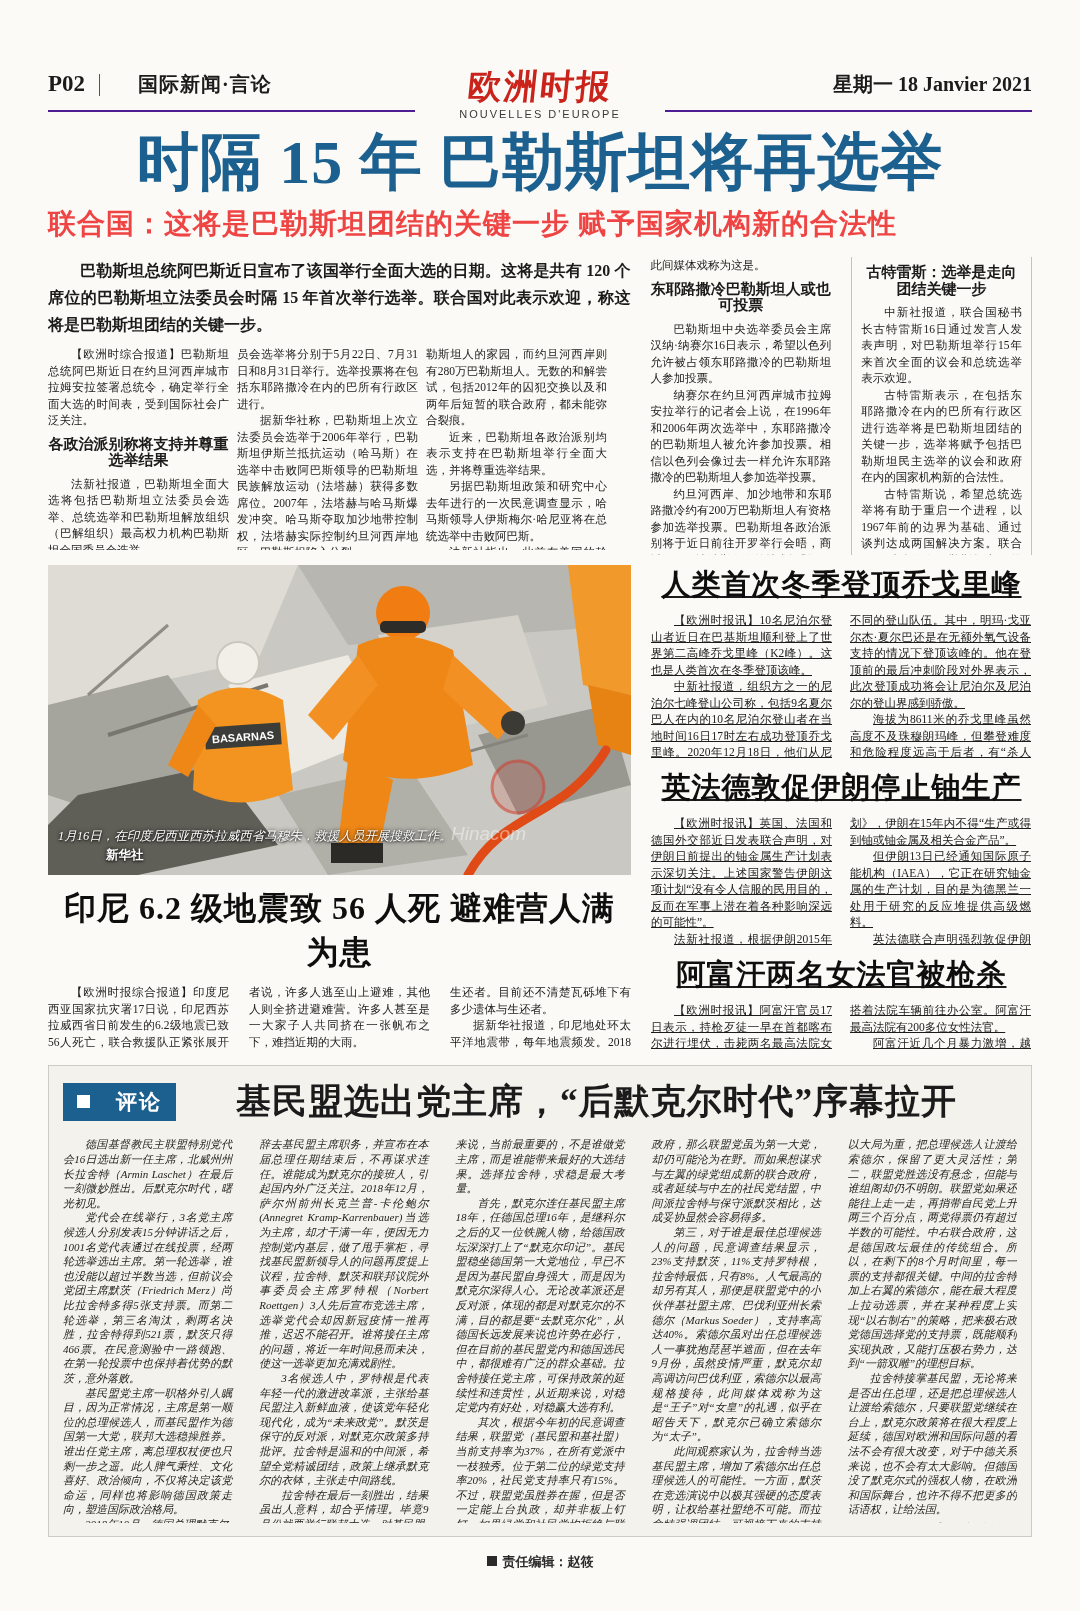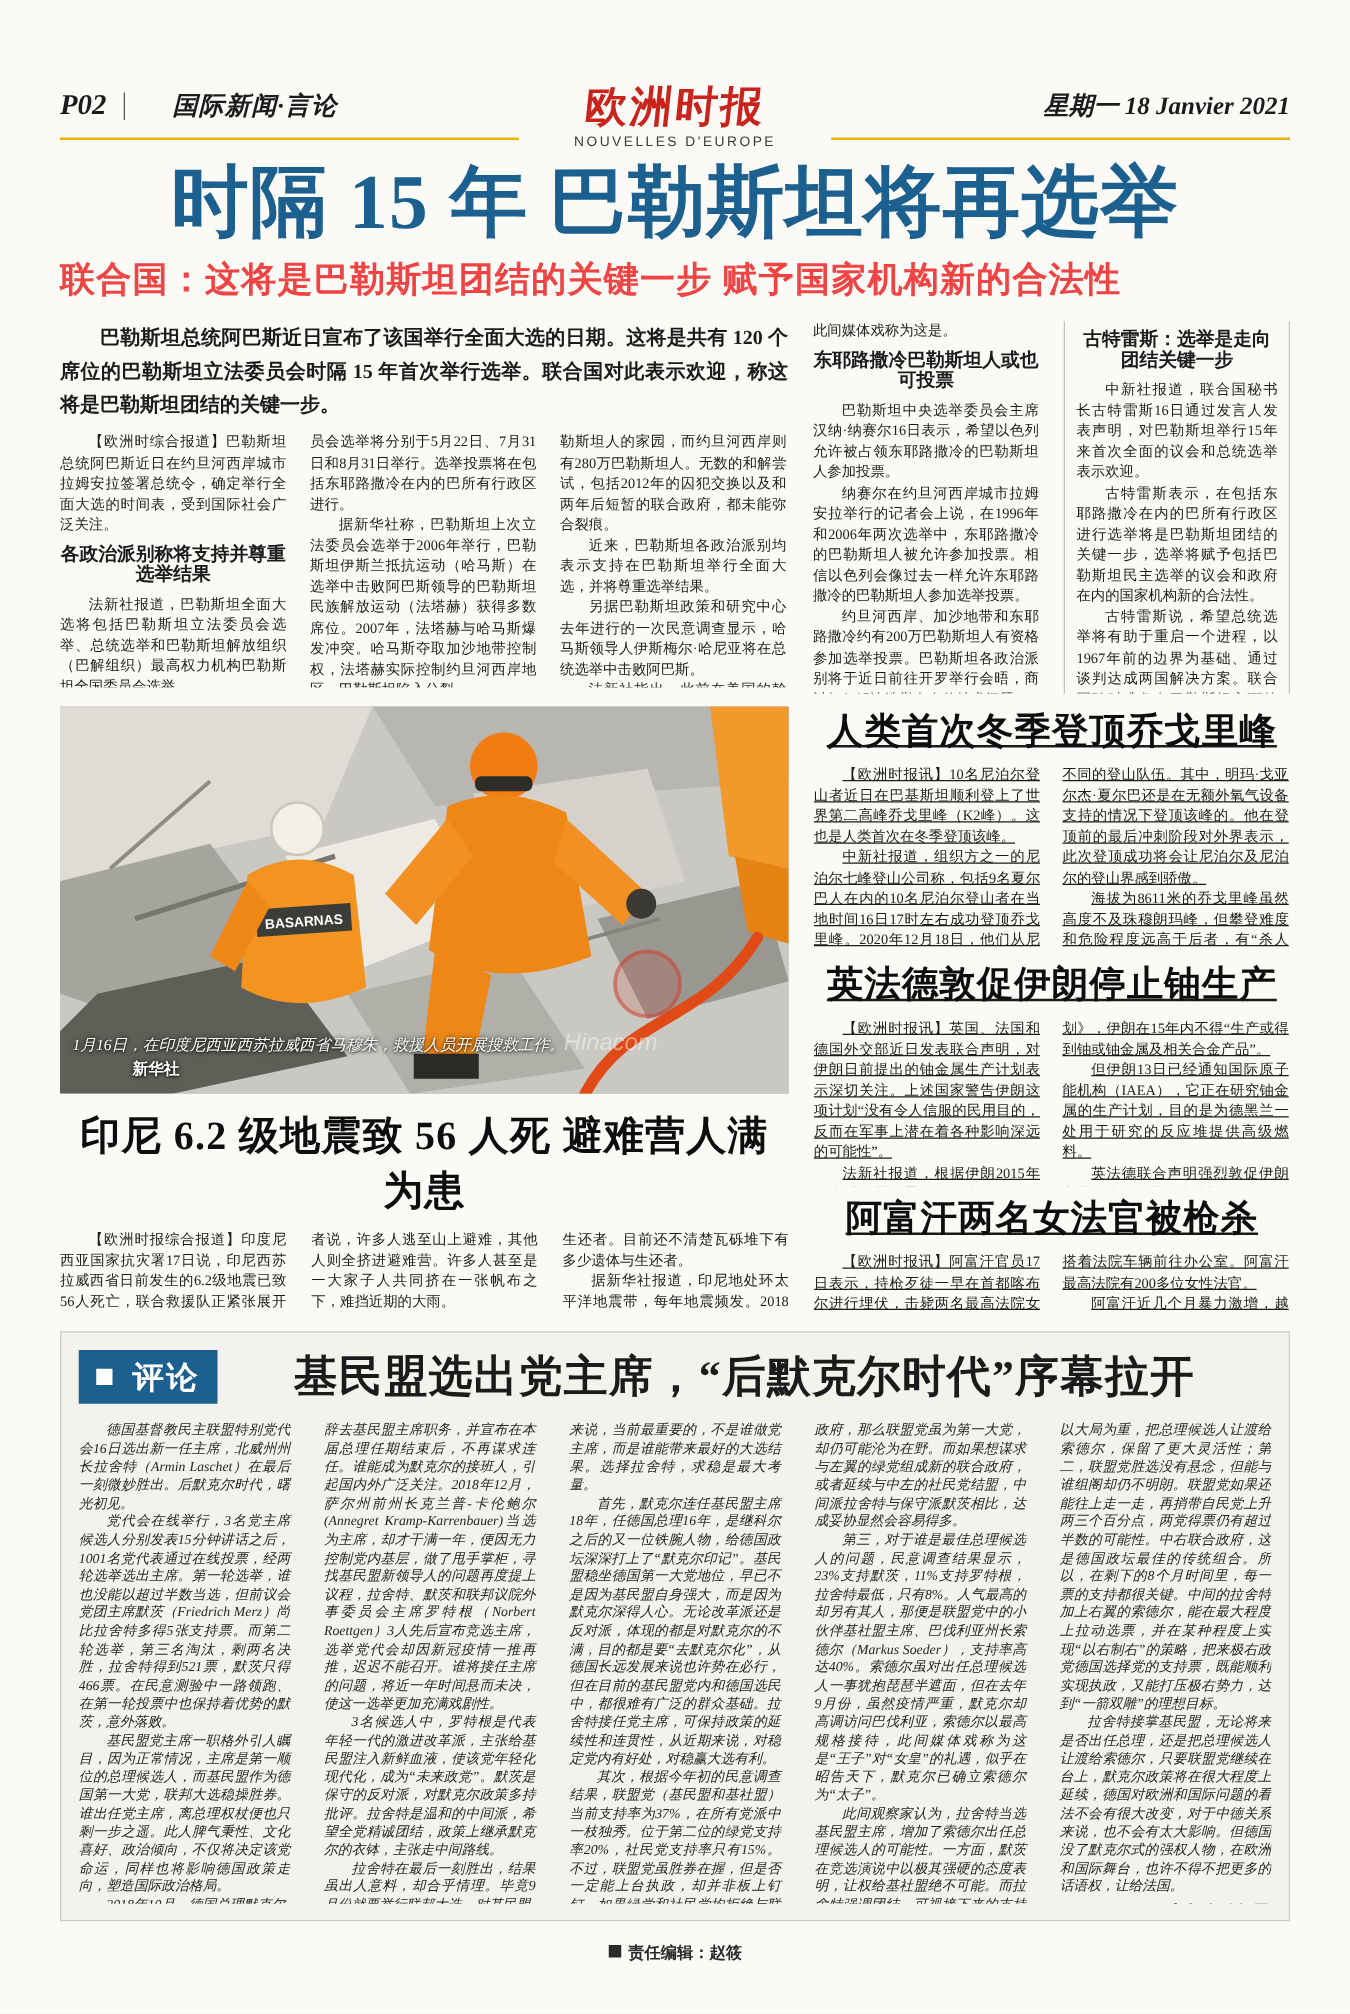--- a/index.html
+++ b/index.html
@@ -3,21 +3,21 @@
 <meta charset="utf-8">
 <style>
   html,body{margin:0;padding:0;background:#e8e7e3;}
   .page{width:1080px;height:1611px;background:#fbfaf6;position:relative;
         font-family:"Liberation Serif","DejaVu Serif",serif;color:#1b1b1b;
         box-sizing:border-box;overflow:hidden;}
   .inner{margin:0 48px;}
 
   
   .header{display:flex;align-items:flex-end;margin:70px 48px 0;}
-  .h-left,.h-right{border-bottom:2px solid #eab308;padding-bottom:12px;flex:1;font-style:italic;}
+  .h-left,.h-right{border-bottom:2px solid #4c1d95;padding-bottom:12px;flex:1;}
   .h-left{display:flex;align-items:baseline;gap:14px;}
   .pnum{font-size:23px;font-weight:bold;}
   .vbar{width:1px;height:22px;background:#555;align-self:center;}
   .section{font-size:20px;font-weight:bold;letter-spacing:1px;margin-left:24px;}
   .masthead{width:250px;text-align:center;margin-bottom:-8px;}
   .logo{font-size:34px;font-weight:bold;color:#c9231b;transform:skewX(-6deg);
         letter-spacing:2px;line-height:1;}
   .logo-sub{font-size:11px;letter-spacing:2px;color:#3a3a38;margin-top:4px;
         font-family:"Liberation Sans",sans-serif;}
   .h-right{text-align:right;font-size:20px;font-weight:bold;}
@@ -30,21 +30,21 @@
 
   
   p{margin:0;text-indent:2em;text-align:justify;}
   .bodytext{font-size:11.5px;line-height:16.5px;}
   .noindent{text-indent:0;}
   .colsub{font-weight:bold;text-align:center;text-indent:0;margin:7px 0;font-size:15px;}
 
   .lead-section{display:flex;gap:20px;margin-top:14px;height:298px;overflow:hidden;}
   .lead-left{width:583px;}
   .lede{font-size:16px;line-height:27px;font-weight:bold;margin-bottom:8px;}
-  .lead-cols{display:flex;gap:19px;height:204px;overflow:hidden;}
+  .lead-cols{display:flex;gap:8px;height:204px;overflow:hidden;}
   .lcol{width:181px;}
   .col4{width:181px;height:298px;overflow:hidden;}
   .col5{width:181px;box-sizing:border-box;border-left:1px solid #c3c3bd;
         border-right:1px solid #c3c3bd;padding:0 9px;height:298px;overflow:hidden;}
 
   
   .middle{display:flex;gap:20px;margin-top:10px;height:486px;overflow:hidden;}
   .mid-left{width:583px;}
   .photo-wrap{position:relative;width:583px;height:310px;overflow:hidden;background:#c6c5c0;}
   .photo-wrap svg{position:absolute;inset:0;}
@@ -63,22 +63,22 @@
   .mini-cols{display:flex;gap:18px;overflow:hidden;}
   .mcol{width:181px;}
   .k2-cols{height:150px;}
   .iran-cols{height:134px;}
   .af-cols{height:90px;}
 
   
   .commentary{margin:14px 48px 0;background:#f3f2ec;border:1px solid #ccccc4;
         padding:12px 14px 8px;box-sizing:border-box;height:472px;overflow:hidden;}
   .c-head{display:flex;align-items:center;margin-bottom:12px;}
-  .c-tag{background:#1c608f;color:#fff;font-size:25px;font-weight:bold;
-        padding:5px 14px;display:flex;align-items:center;gap:16px;letter-spacing:2px;}
+  .c-tag{background:#1c608f;color:#fff;font-size:21px;font-weight:bold;
+        padding:5px 14px;display:flex;align-items:center;gap:26px;letter-spacing:2px;}
   .tag-square{width:13px;height:13px;background:#fff;display:inline-block;}
   .c-headline{flex:1;text-align:center;font-size:35px;font-weight:bold;letter-spacing:1px;}
   .c-body{display:flex;gap:27px;height:386px;overflow:hidden;}
   .ccol{width:177px;font-size:11px;line-height:14.6px;font-style:italic;color:#23231f;}
   .byline{text-align:right;font-style:normal;font-weight:bold;font-size:17px;
         margin-top:8px;text-indent:0;}
 
   
   .footer{text-align:center;margin-top:16px;font-size:13px;font-weight:bold;color:#2a2a2a;}
   .f-square{display:inline-block;width:10px;height:10px;background:#2a2a2a;margin-right:6px;}

